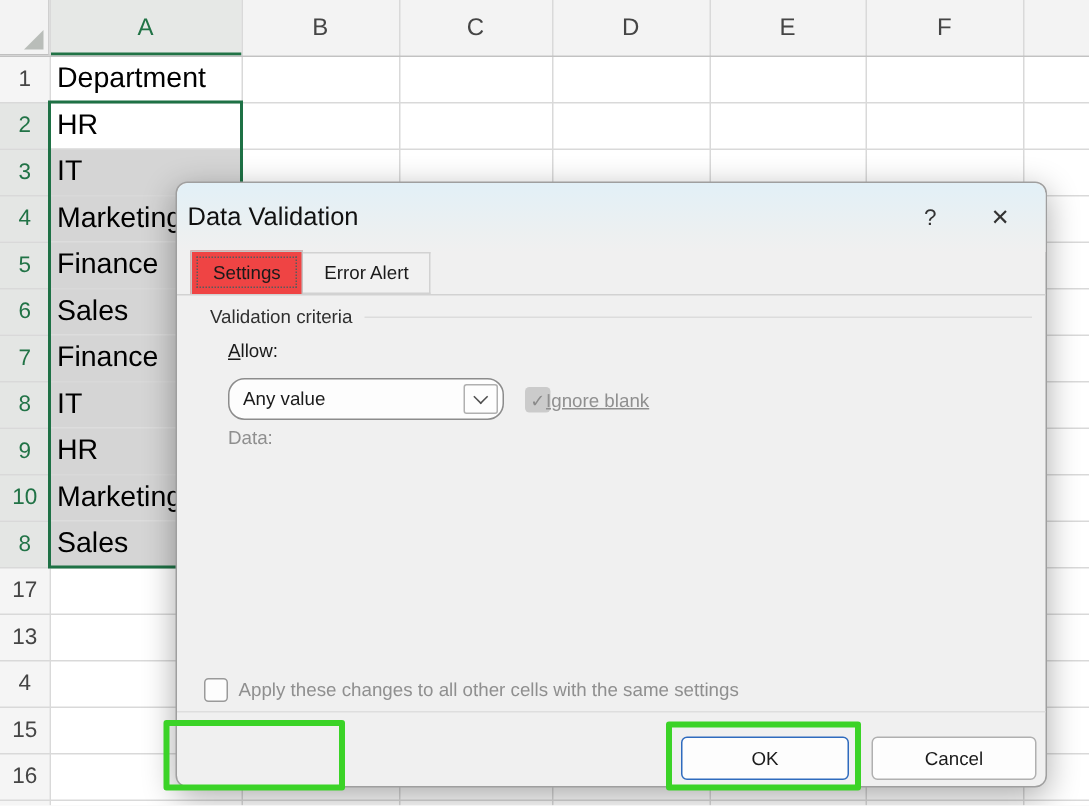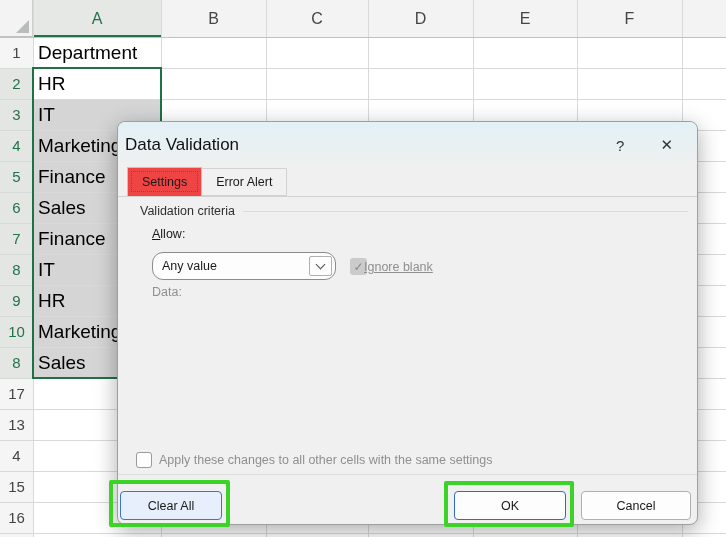--- a/index.html
+++ b/index.html
@@ -197,21 +197,20 @@
     <div class="abs flabel dim" style="left:246px;top:138px;text-decoration:underline;">Ignore blank</div>
 
     <div class="abs flabel dim" style="left:34px;top:163px;">Data:</div>
 
 
     <div class="abs chk unchecked" style="left:18px;top:330px;width:16px;height:16px;"></div>
     <div class="abs flabel dim" style="left:41px;top:331px;">Apply these changes to all other cells with the same settings</div>
 
     <div class="abs divline"></div>
 
-    <div class="abs btn btn-clear u1">Clear All</div>
     <div class="abs btn btn-cancel">Cancel</div>
     <div class="abs btn btn-ok">OK</div>
   </div>
 
   <div class="abs annot annot-clear"></div>
   <div class="abs annot annot-ok"></div>
 
 </div>
 
 </body></html>

